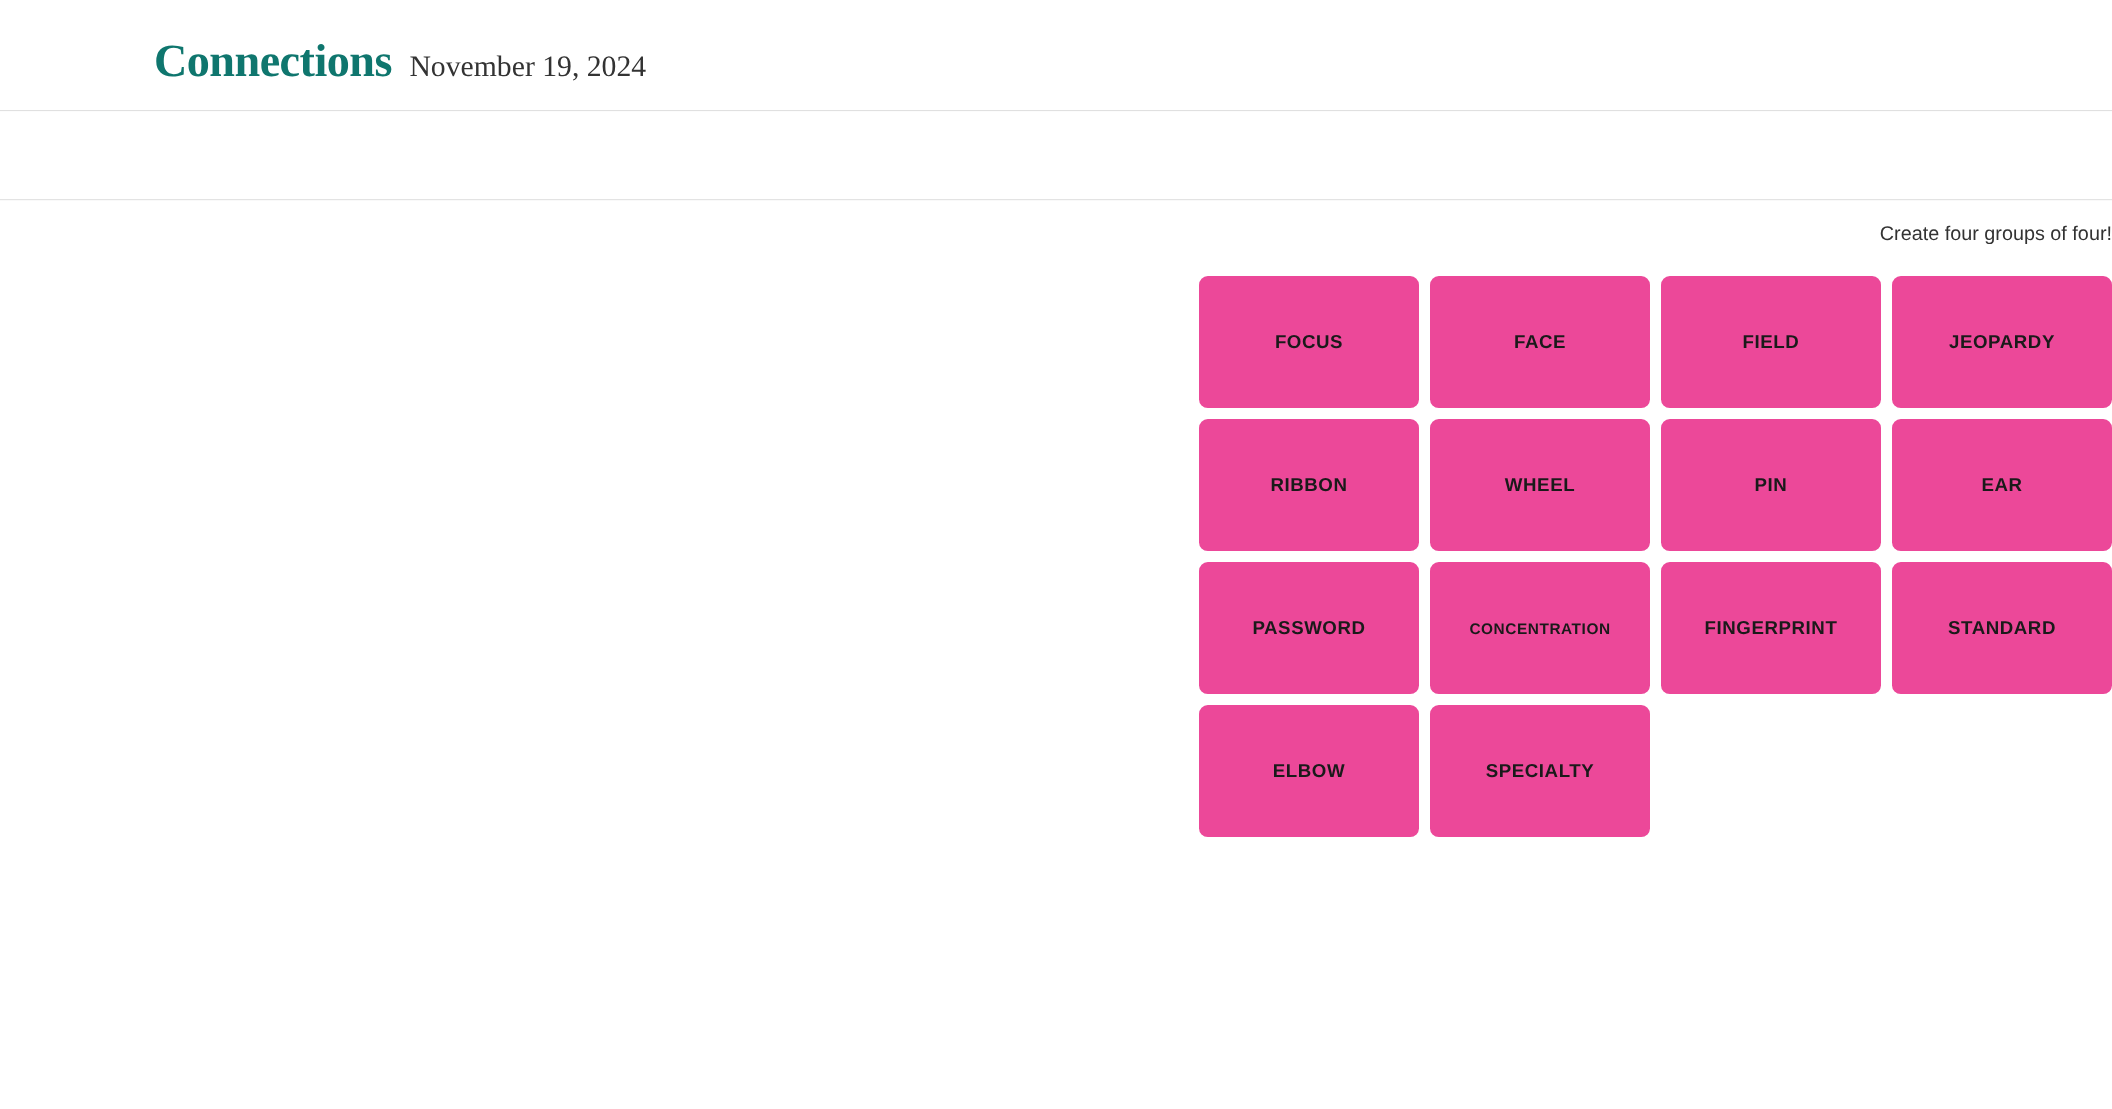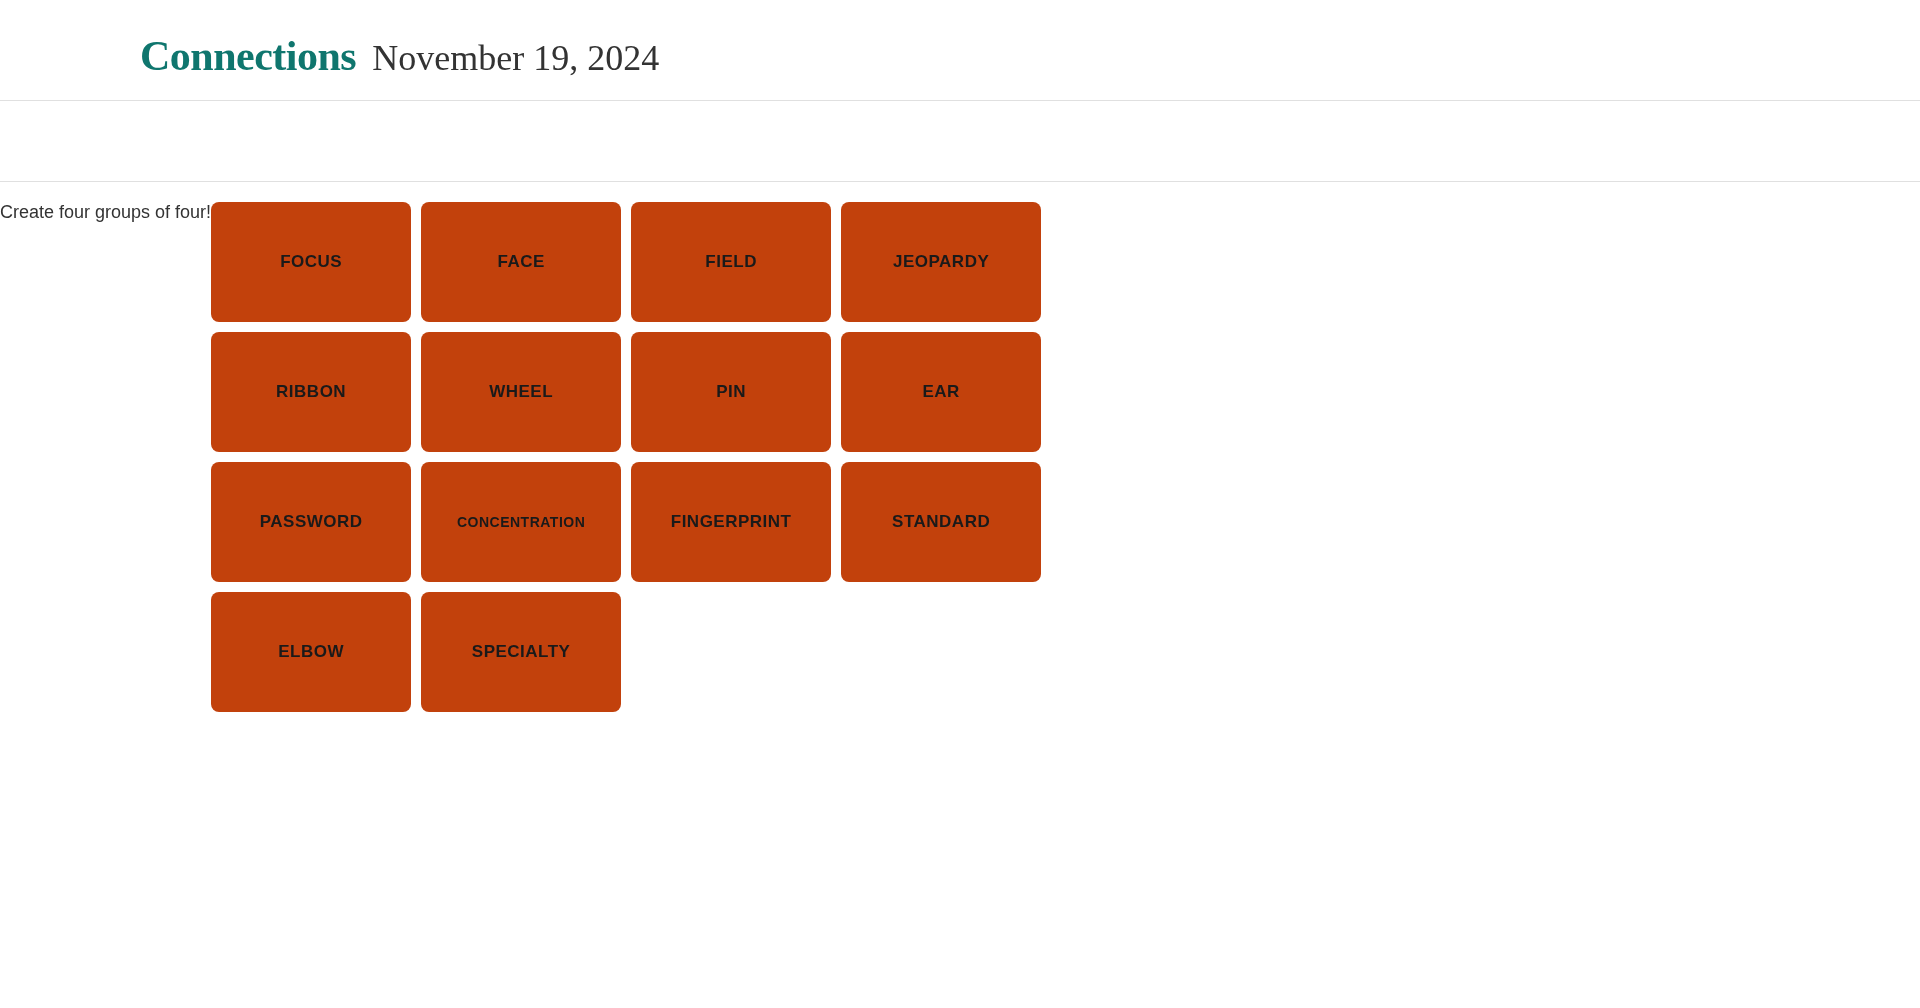--- a/index.html
+++ b/index.html
@@ -24,21 +24,21 @@
 
     .header-title {
       font-size: 42px;
       font-weight: 900;
       font-family: 'Georgia', serif;
       color: #0f766e;
       letter-spacing: -0.5px;
     }
 
     .header-date {
-      font-size: 36px;
+      font-size: 27px;
       font-weight: 400;
       font-family: 'Georgia', serif;
       color: #333333;
     }
 
     .divider {
       height: 1px;
       background: #e0e0e0;
       margin: 0 0 10px 0;
     }
@@ -48,41 +48,42 @@
       background: #e0e0e0;
       margin: 10px 0 0 0;
     }
 
     .spacer-bar {
       height: 60px;
     }
 
     .game-area {
       display: flex;
-      align-items: flex-start;
+      flex-direction: column;
+      align-items: flex-end;
       padding-top: 20px;
     }
 
     .subtitle {
       font-size: 18px;
       color: #333333;
       font-family: 'Arial', sans-serif;
       margin-bottom: 28px;
       font-weight: 400;
     }
 
     .grid {
       display: grid;
       grid-template-columns: repeat(4, 200px);
       grid-template-rows: repeat(4, 120px);
       gap: 10px;
     }
 
     .tile {
-      background: #c2410c;
+      background: #ec4899;
       border-radius: 8px;
       display: flex;
       align-items: center;
       justify-content: center;
       cursor: pointer;
       text-align: center;
       padding: 10px;
     }
 
     .tile-label {

